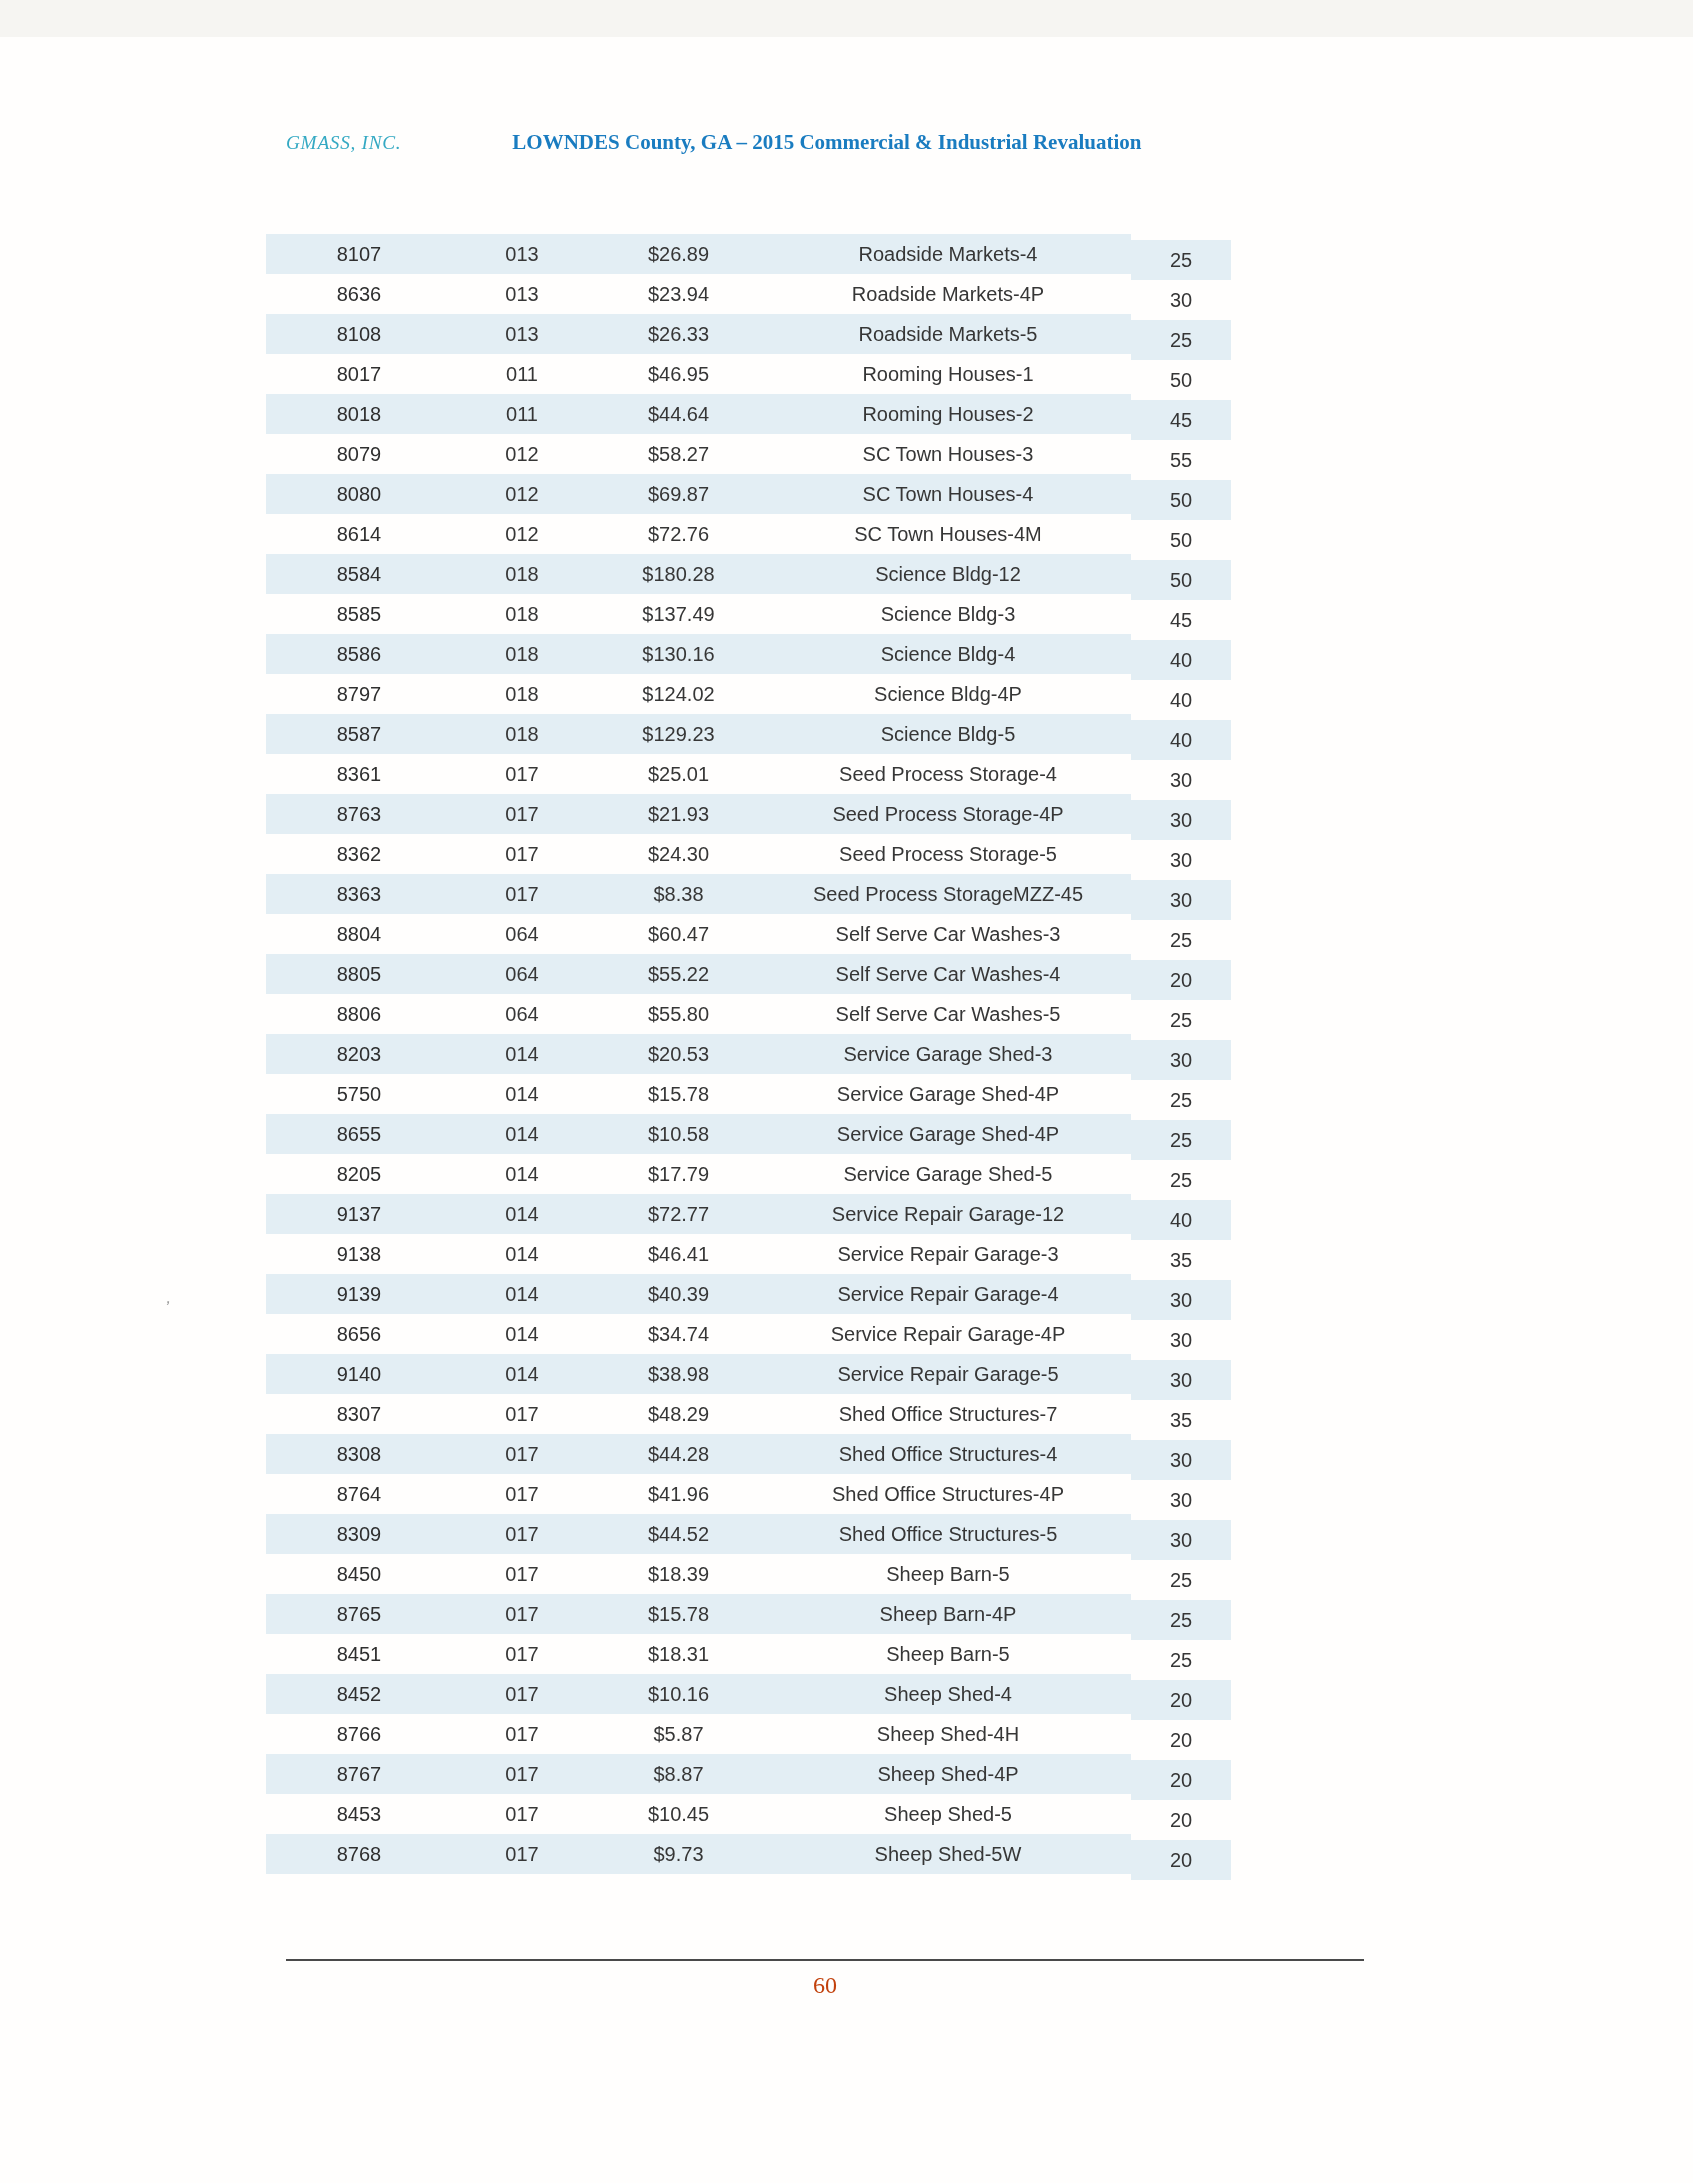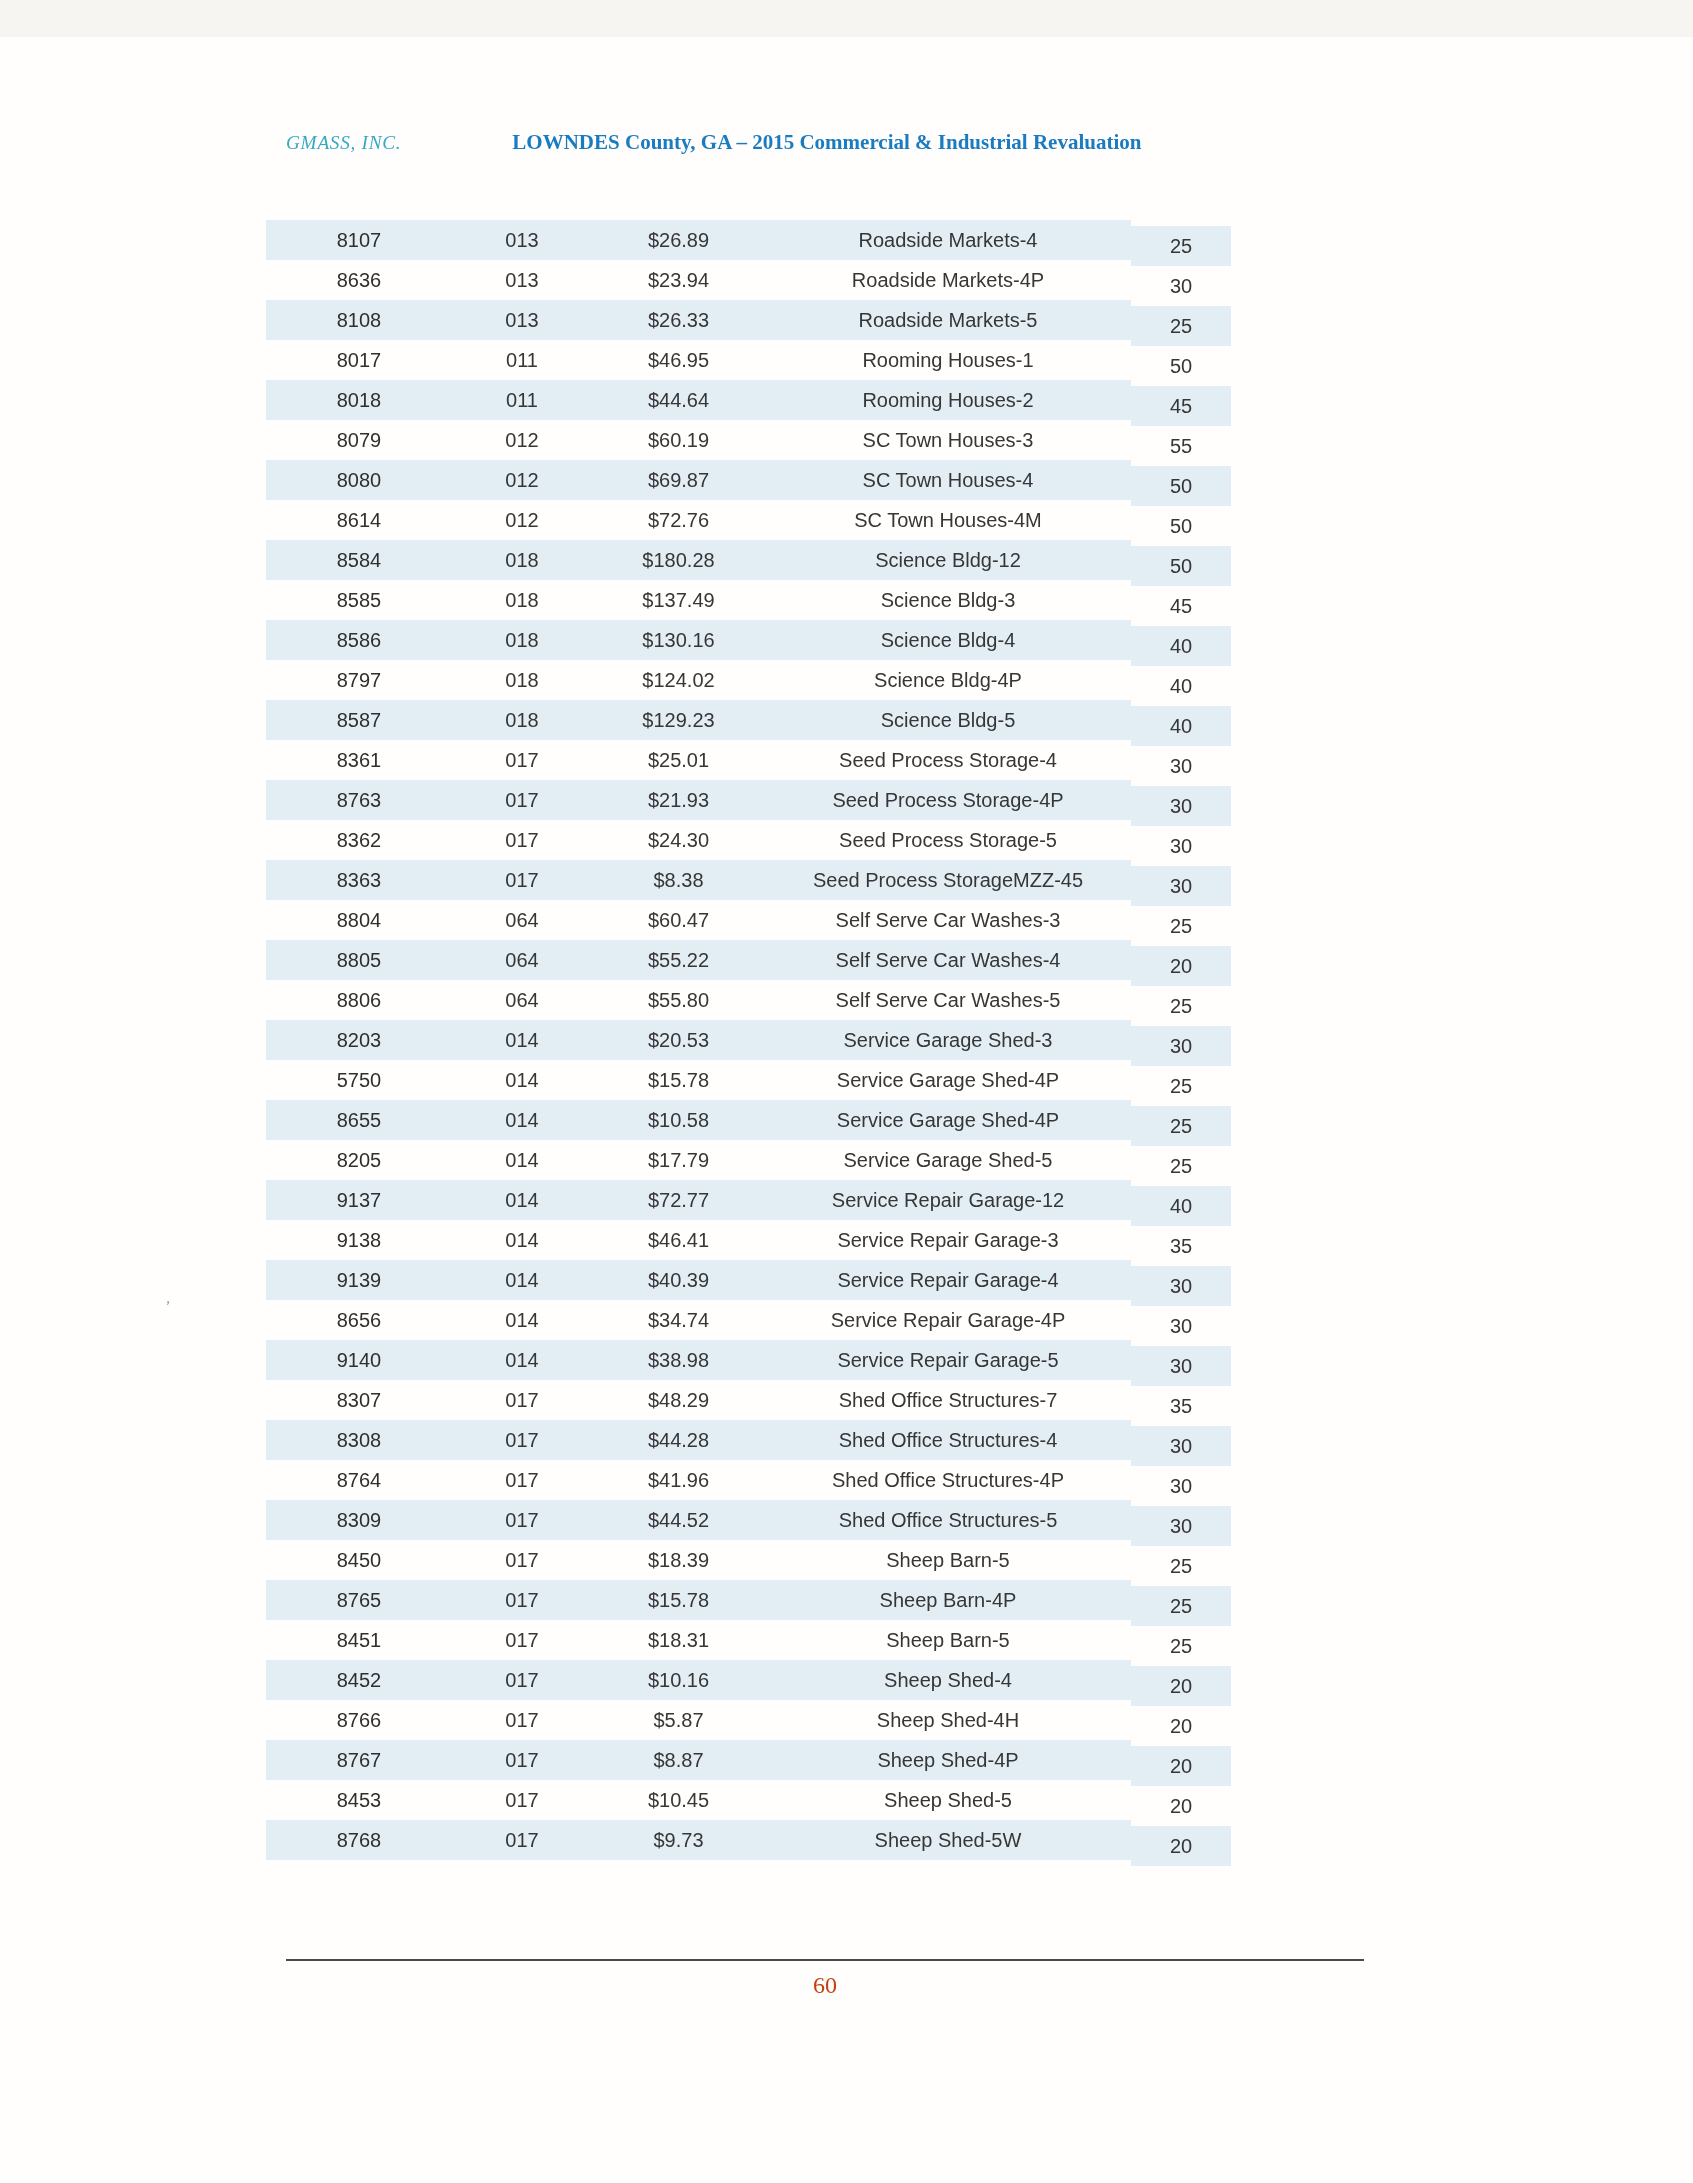--- a/index.html
+++ b/index.html
@@ -43,21 +43,21 @@
   .doc-title {
     font-family: "Liberation Serif", serif;
     font-weight: bold;
     font-size: 21px;
     color: #1a7cc0;
     margin-left: 111px;
     white-space: nowrap;
   }
   .table {
     position: absolute;
-    top: 220px;
+    top: 234px;
     left: 266px;
     width: 978px;
   }
   .row {
     display: flex;
     height: 40px;
     align-items: stretch;
   }
   .row-main {
     width: 865px;
@@ -171,21 +171,21 @@
         <span class="cell">$44.64</span>
         <span class="cell">Rooming Houses-2</span>
       </div>
       <div class="pct-cell">45</div>
     </div>
 
     <div class="row">
       <div class="row-main">
         <span class="cell cell-id">8079</span>
         <span class="cell">012</span>
-        <span class="cell">$60.19</span>
+        <span class="cell">$58.27</span>
         <span class="cell">SC Town Houses-3</span>
       </div>
       <div class="pct-cell">55</div>
     </div>
 
     <div class="row">
       <div class="row-main">
         <span class="cell cell-id">8080</span>
         <span class="cell">012</span>
         <span class="cell">$69.87</span>

